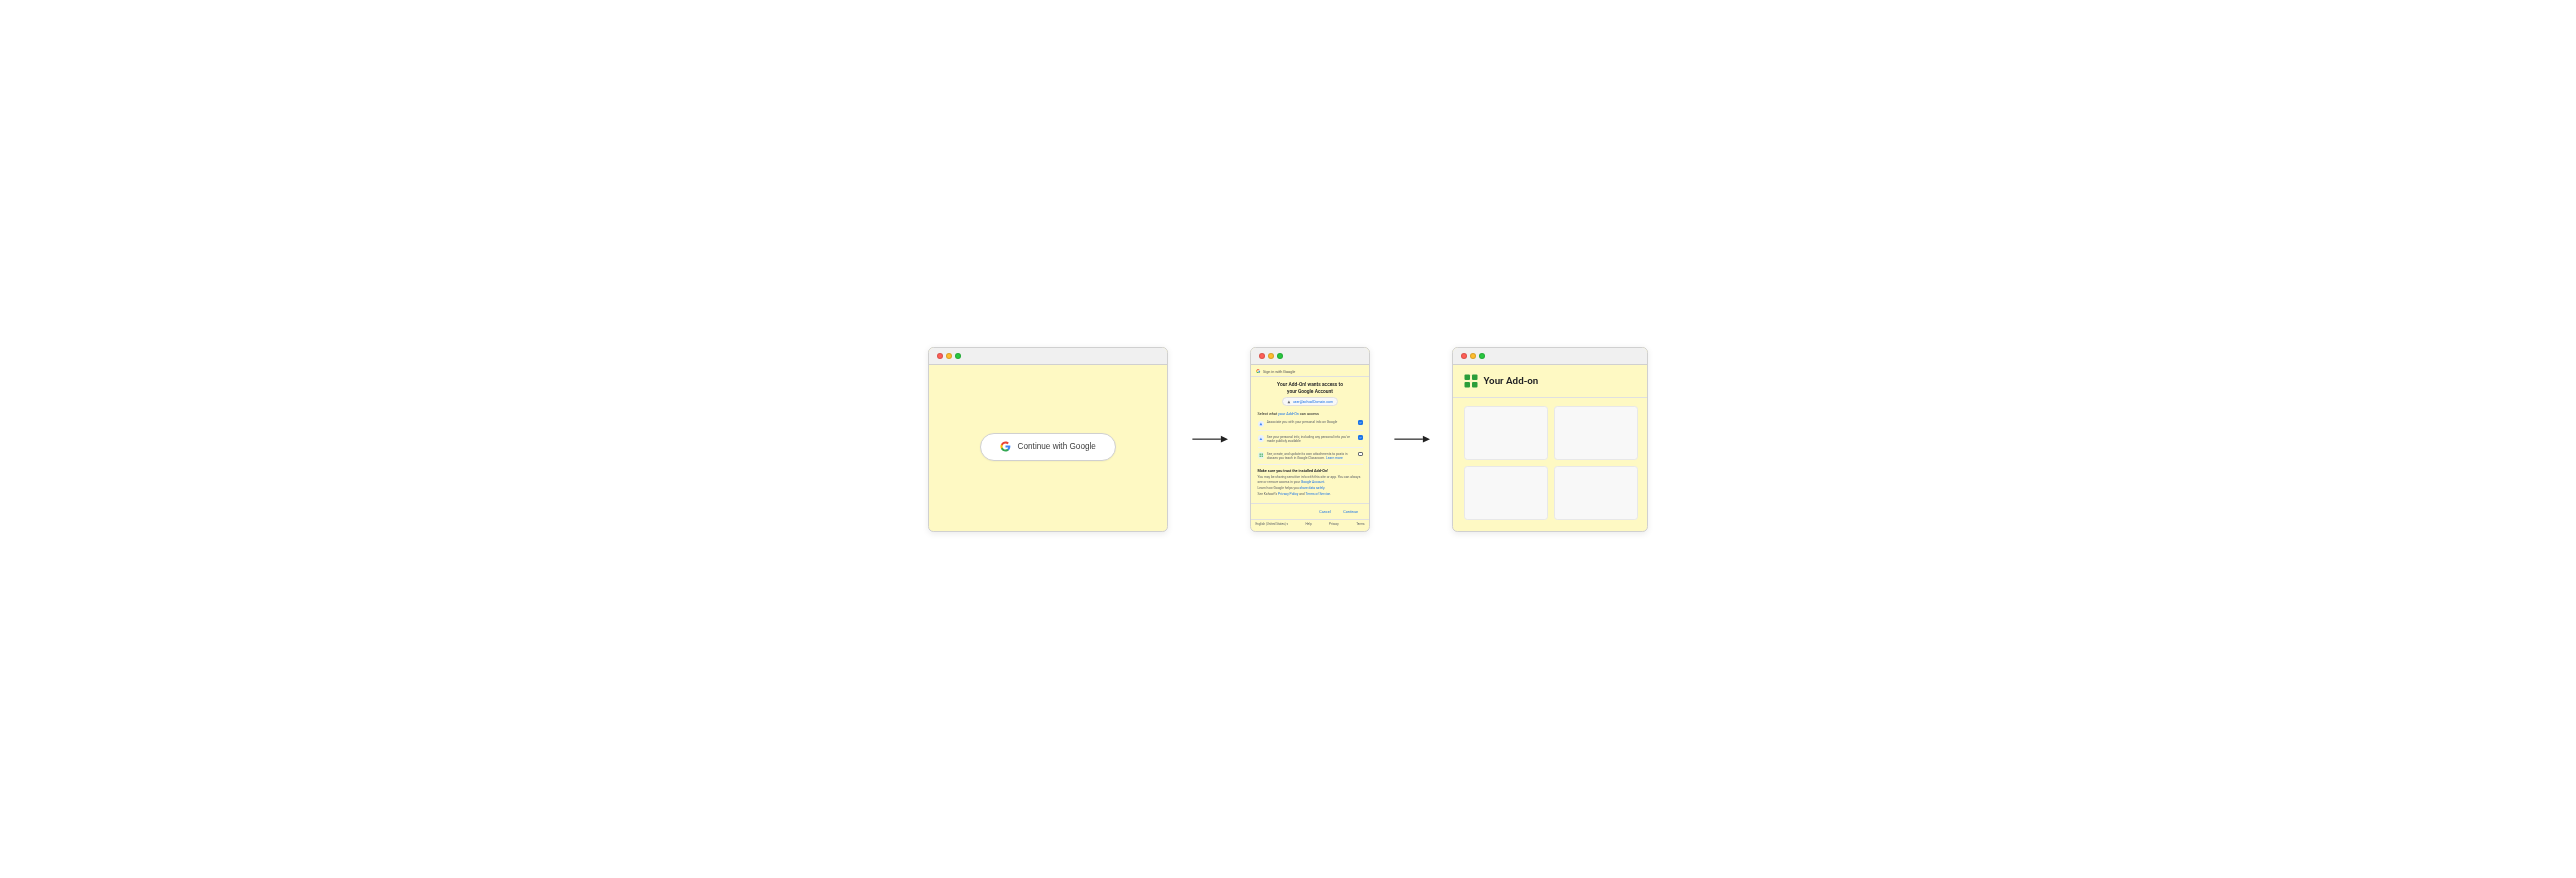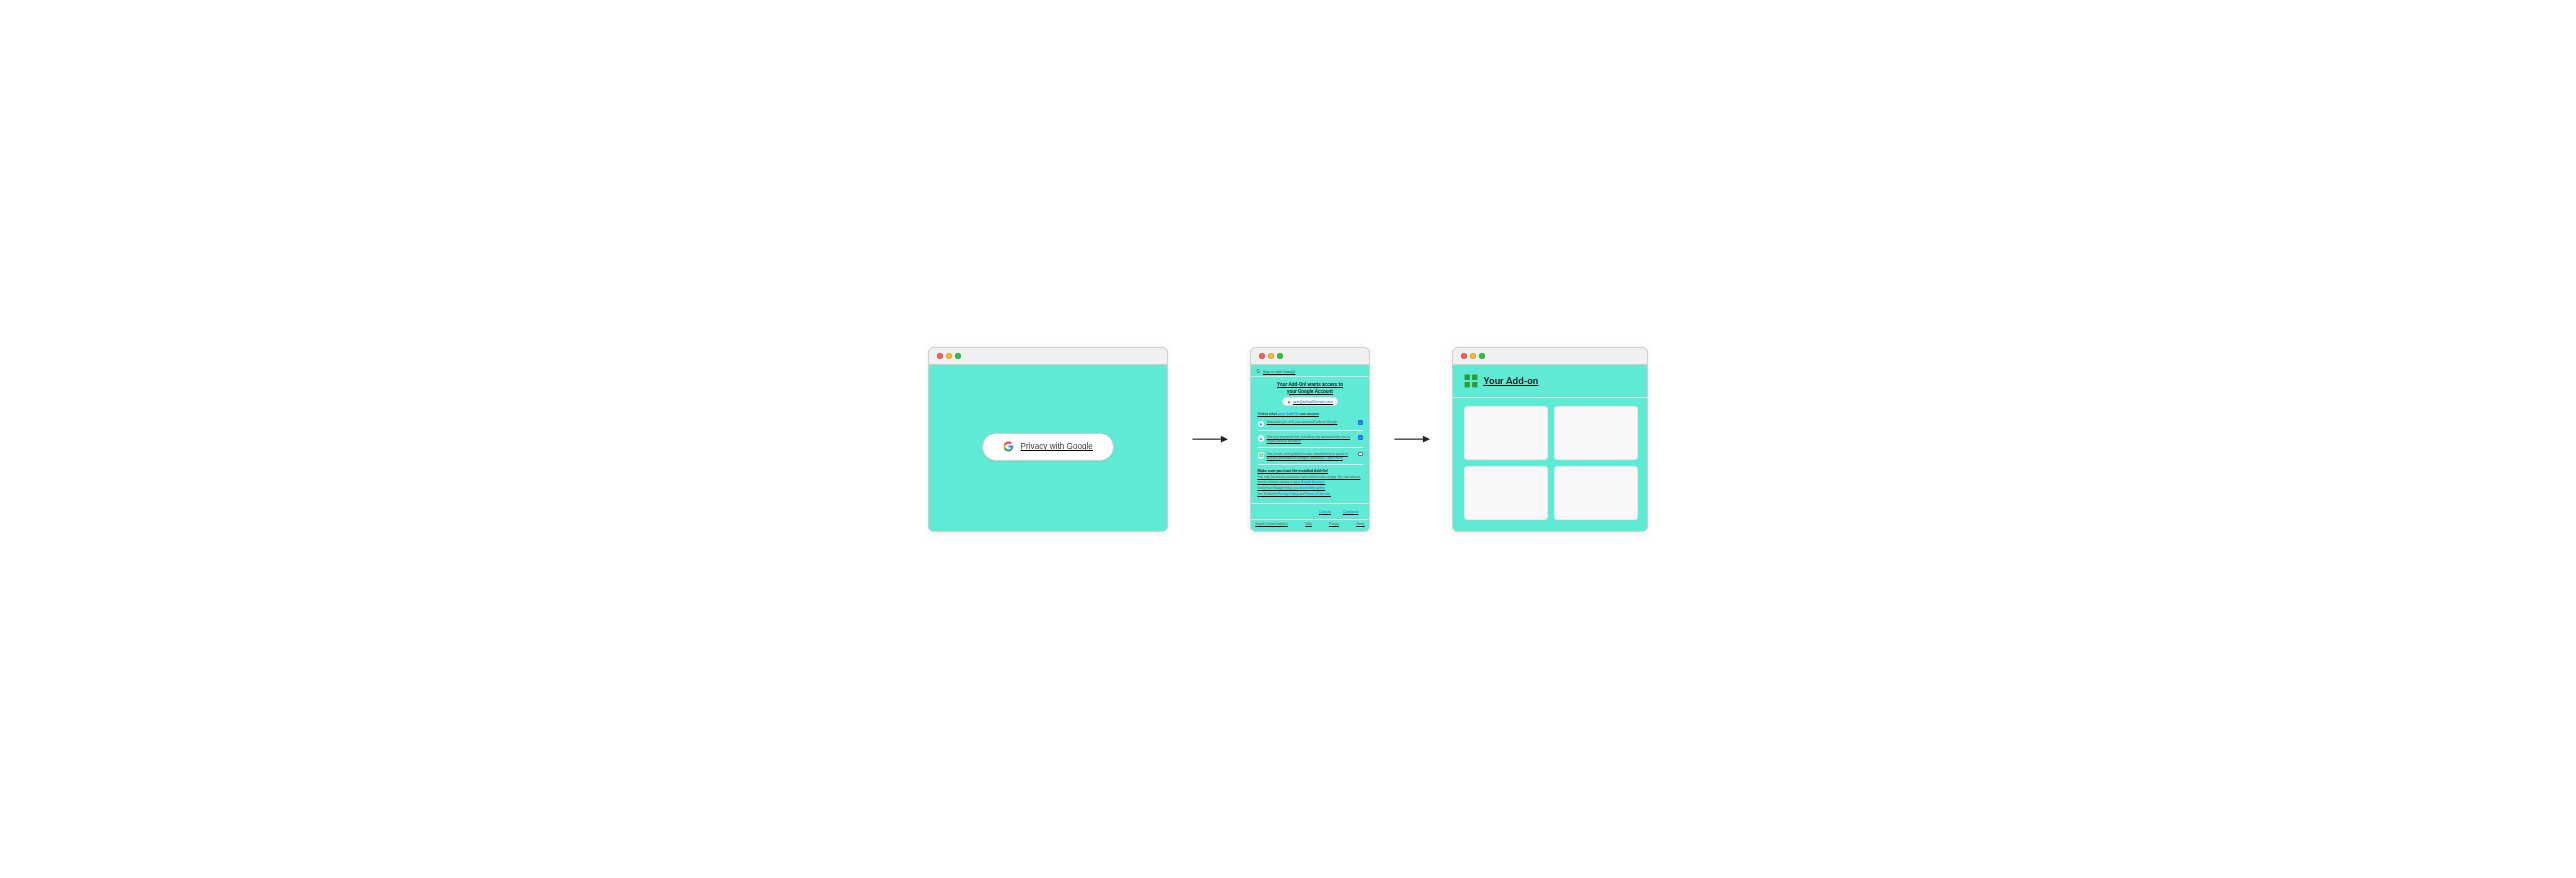--- a/index.html
+++ b/index.html
@@ -17,26 +17,25 @@
       display: flex;
       align-items: center;
       justify-content: center;
       gap: 22px;
       width: 100%;
       max-width: 763px;
     }
 
     
     .browser-window {
-      background: #5eead4;
+      background: #fef9c3;
       border-radius: 5.4px;
       border: 0.8px solid #d0d0d0;
       box-shadow: 0 1.1px 6.5px rgba(0,0,0,0.08);
       overflow: hidden;
-      text-decoration: underline;
     }
 
     .browser-toolbar {
       background: #f0f0f0;
       border-bottom: 0.5px solid #d0d0d0;
       padding: 5.4px 7.6px;
       display: flex;
       align-items: center;
       gap: 3.3px;
     }
@@ -339,21 +338,21 @@
     </div>
     <div class="browser-content">
       <button class="google-continue-btn">
 
         <svg class="google-g-icon" viewBox="0 0 24 24" xmlns="http://www.w3.org/2000/svg">
           <path d="M22.56 12.25c0-.78-.07-1.53-.2-2.25H12v4.26h5.92c-.26 1.37-1.04 2.53-2.21 3.31v2.77h3.57c2.08-1.92 3.28-4.74 3.28-8.09z" fill="#4285F4"></path>
           <path d="M12 23c2.97 0 5.46-.98 7.28-2.66l-3.57-2.77c-.98.66-2.23 1.06-3.71 1.06-2.86 0-5.29-1.93-6.16-4.53H2.18v2.84C3.99 20.53 7.7 23 12 23z" fill="#34A853"></path>
           <path d="M5.84 14.09c-.22-.66-.35-1.36-.35-2.09s.13-1.43.35-2.09V7.07H2.18C1.43 8.55 1 10.22 1 12s.43 3.45 1.18 4.93l3.66-2.84z" fill="#FBBC05"></path>
           <path d="M12 5.38c1.62 0 3.06.56 4.21 1.64l3.15-3.15C17.45 2.09 14.97 1 12 1 7.7 1 3.99 3.47 2.18 7.07l3.66 2.84c.87-2.6 3.3-4.53 6.16-4.53z" fill="#EA4335"></path>
         </svg>
-        <span>Privacy with Google</span>
+        <span>Continue with Google</span>
       </button>
     </div>
   </div>
 
   <div class="arrow">
     <svg viewBox="0 0 80 30" xmlns="http://www.w3.org/2000/svg">
       <line x1="5" y1="15" x2="65" y2="15" stroke="#222" stroke-width="2.5"></line>
       <polygon points="65,8 80,15 65,22" fill="#222"></polygon>
     </svg>
   </div>

